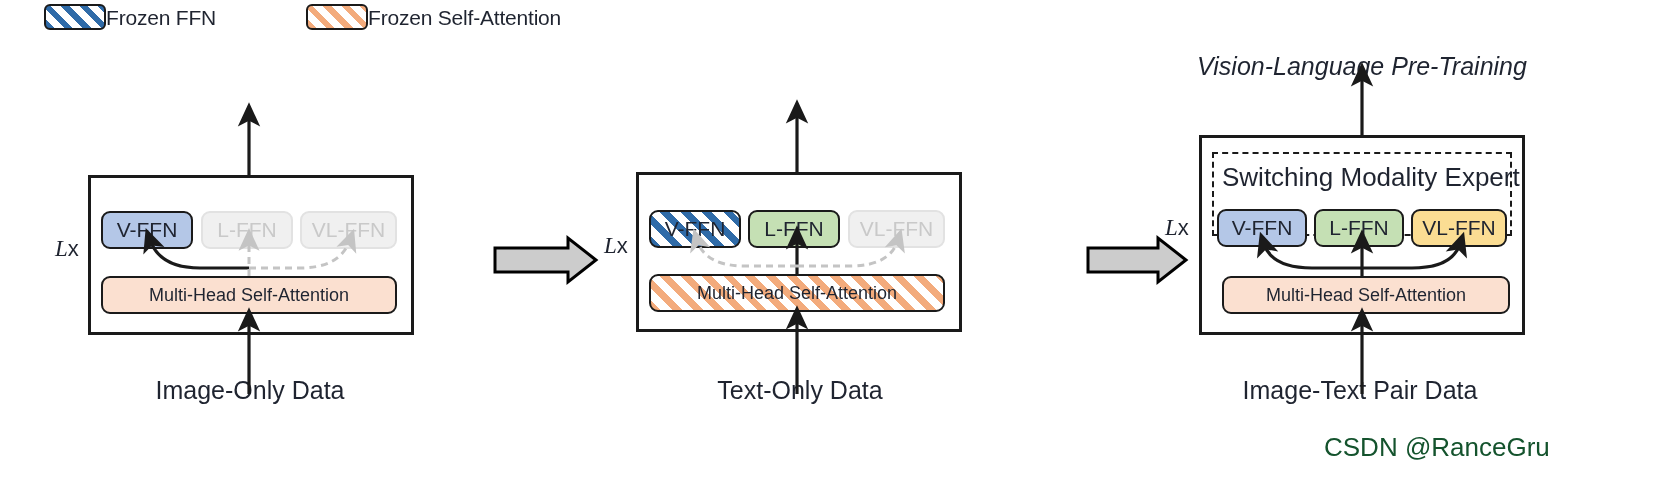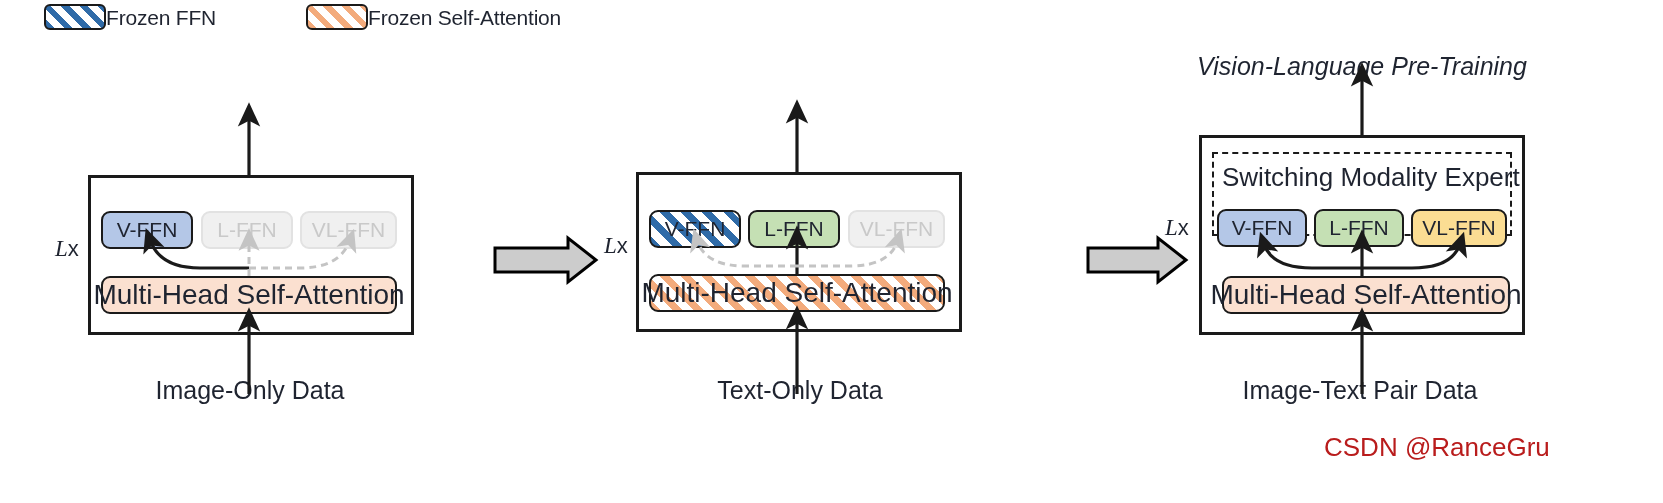--- a/index.html
+++ b/index.html
@@ -34,33 +34,33 @@
   .pill.ghost{border:2.5px solid #e2e2e2;background:#f0f0f0;color:#c9c9c9;}
   .pill.hatch-blue{background-color:#ffffff;
     background-image:repeating-linear-gradient(45deg,#2f6ba8 0 7px,#ffffff 7px 15px);}
   .pill.v-blue{background:#b4c7e7;}
   .pill.l-green{background:#c5e0b4;}
   .pill.vl-yellow{background:#fbdd93;}
 
   
   .attn{position:absolute;box-sizing:border-box;border:2.5px solid #1a1a1a;border-radius:9px;
         display:flex;align-items:center;justify-content:center;
-        font-size:28px;color:#1f2430;white-space:nowrap;background:#fbe0d0;}
+        font-size:18px;color:#1f2430;white-space:nowrap;background:#fbe0d0;}
   .attn.hatch-orange{background-color:#ffffff;
     background-image:repeating-linear-gradient(45deg,#f3ab7c 0 7px,#ffffff 7px 15px);}
 
   
   .sme{position:absolute;box-sizing:border-box;border:2.5px dashed #1a1a1a;}
   .sme-title{position:absolute;font-size:26px;color:#1f2430;white-space:nowrap;}
 
   
   svg.ov{position:absolute;left:0;top:0;width:1663px;height:503px;overflow:visible;}
 
   
-  .wm{position:absolute;font-size:26px;color:#b91c1c;white-space:nowrap;}
+  .wm{position:absolute;font-size:26px;color:#14532d;white-space:nowrap;}
 </style>
 </head>
 <body>
 
 <div class="stage">
 
   <div class="legend-item" style="left:44px;top:4px;">
     <span class="legend-sw sw-ffn"></span>
     <span class="legend-label">Frozen FFN</span>
   </div>

